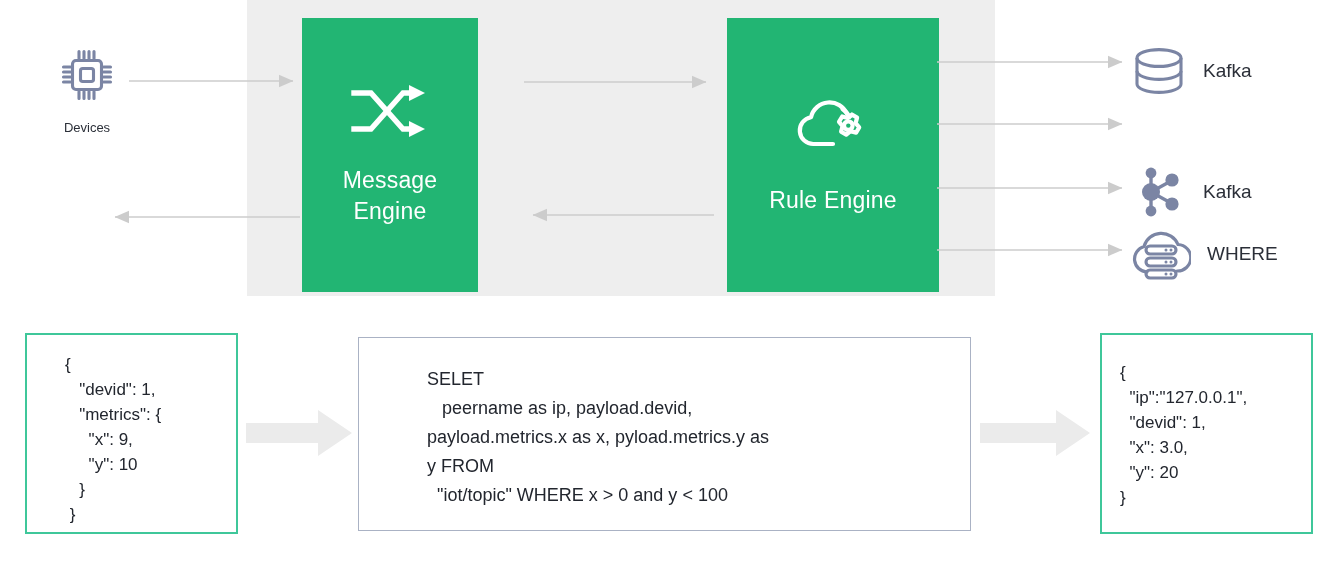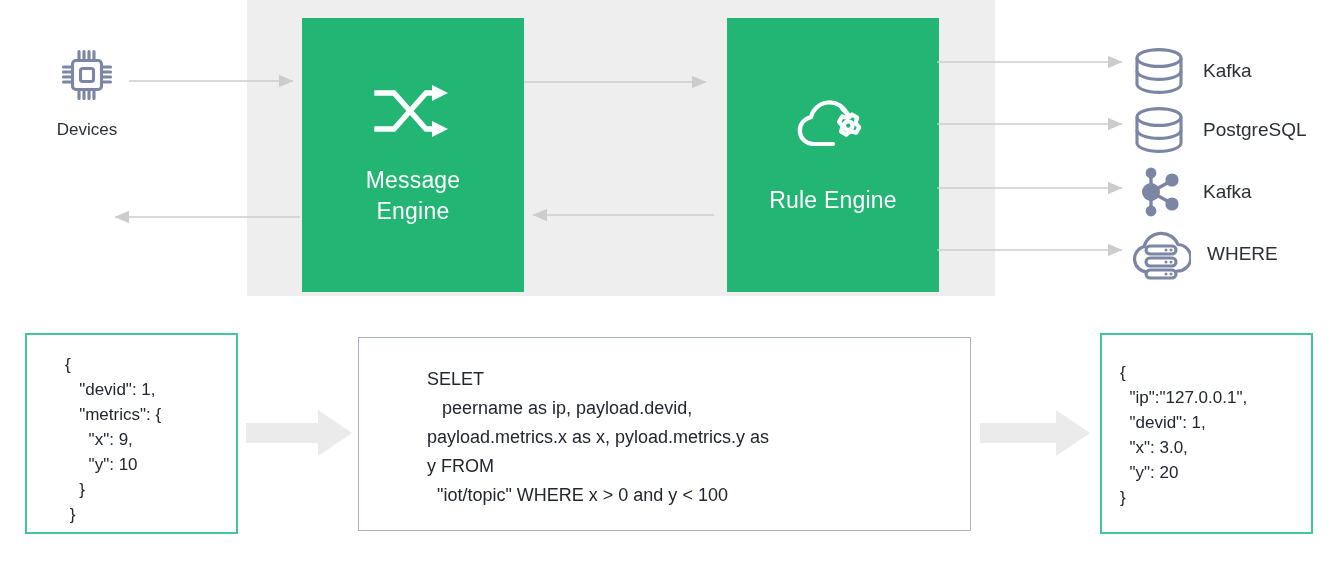--- a/index.html
+++ b/index.html
@@ -38,21 +38,21 @@
     position: absolute;
     background: #22b573;
     display: flex;
     flex-direction: column;
     align-items: center;
     justify-content: center;
   }
   .green-box.routing {
     left: 302px;
     top: 18px;
-    width: 222px;
+    width: 176px;
     height: 274px;
   }
   .green-box.rule {
     left: 715px;
     top: 18px;
     width: 212px;
     height: 274px;
     margin-left: 12px;
   }
   .green-box .box-icon {
@@ -71,21 +71,21 @@
   
   .endpoint-left {
     position: absolute;
     display: flex;
     flex-direction: column;
     align-items: center;
   }
   .endpoint-left .ep-icon { line-height: 0; }
   .endpoint-left .ep-label {
     margin-top: 14px;
-    font-size: 17px;
+    font-size: 13px;
     color: #2b2f38;
     white-space: nowrap;
   }
   .ep-devices { left: 26px; top: 44px; width: 122px; }
   .ep-apps    { left: 26px; top: 182px; width: 122px; }
 
   
   .endpoint-right {
     position: absolute;
     display: flex;
@@ -222,32 +222,20 @@
         <g fill="none" stroke="#7b85a4" stroke-width="3.1">
           <ellipse cx="28" cy="13" rx="22" ry="8.4"></ellipse>
           <path d="M6 13v26c0 4.6 9.8 8.4 22 8.4s22-3.8 22-8.4V13"></path>
           <path d="M6 26c0 4.6 9.8 8.4 22 8.4s22-3.8 22-8.4"></path>
         </g>
       </svg>
     </span>
     <span class="ep-label">Kafka</span>
   </div>
 
-  <div class="endpoint-right" style="left:1131px; top:104px;">
-    <span class="ep-icon">
-      <svg width="56" height="52" viewBox="0 0 56 52">
-        <g fill="none" stroke="#7b85a4" stroke-width="3.1">
-          <ellipse cx="28" cy="13" rx="22" ry="8.4"></ellipse>
-          <path d="M6 13v26c0 4.6 9.8 8.4 22 8.4s22-3.8 22-8.4V13"></path>
-          <path d="M6 26c0 4.6 9.8 8.4 22 8.4s22-3.8 22-8.4"></path>
-        </g>
-      </svg>
-    </span>
-    <span class="ep-label">PostgreSQL</span>
-  </div>
 
   <div class="endpoint-right" style="left:1131px; top:166px;">
     <span class="ep-icon">
       <svg width="56" height="52" viewBox="0 0 56 52">
         <g stroke="#7b85a4" stroke-width="3.4" fill="none">
           <path d="M20 26 L20 8"></path>
           <path d="M20 26 L20 44"></path>
           <path d="M20 26 L40 15"></path>
           <path d="M20 26 L40 37"></path>
         </g>

